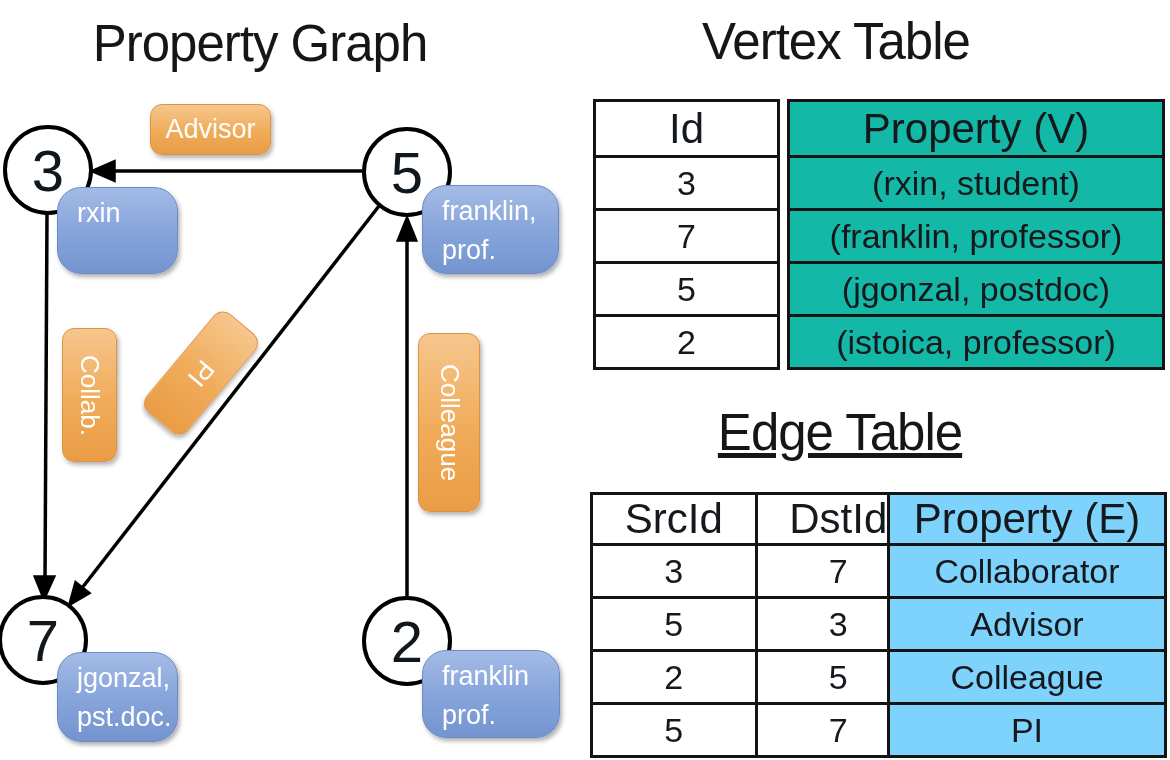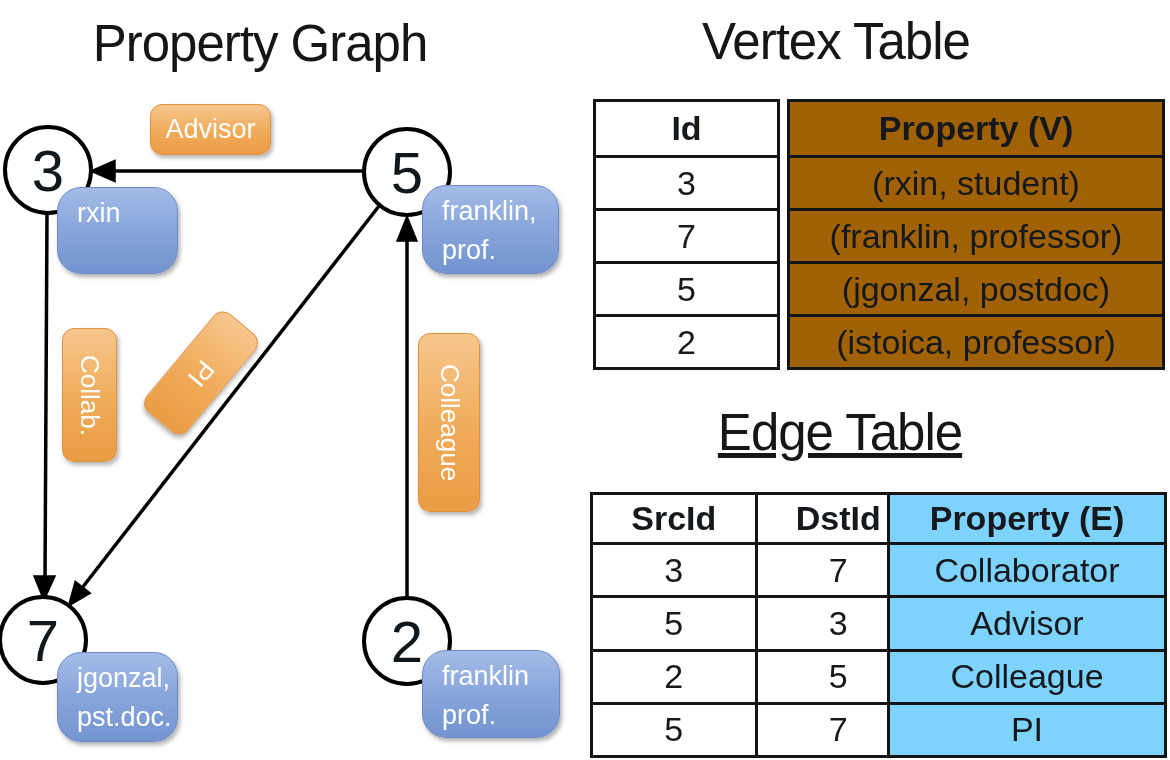--- a/index.html
+++ b/index.html
@@ -47,27 +47,27 @@
     position:absolute; border:3px solid #141414; background:#fff;
     display:flex; flex-direction:column;
   }
   .sub-table .cell {
     display:flex; align-items:center; justify-content:center;
     font-size:34px; color:#15181c; flex:1 1 auto;
     border-top:3px solid #141414;
   }
   .sub-table .cell:first-child,
   .sub-table .row:first-child { border-top:none; }
-  .sub-table .cell.hd { font-weight:bold; font-size:34px; }
+  .sub-table .cell.hd { font-weight:normal; font-size:42px; }
   .sub-table .row { display:flex; flex:1 1 auto; border-top:3px solid #141414; }
   .sub-table .row .cell { flex:1 1 auto; border-top:none; }
   .sub-table .row .cell + .cell { border-left:3px solid #141414; }
   #vertex-id-table   { left:593px; top:99px;  width:187px; height:271px; }
   #vertex-prop-table { left:787px; top:99px;  width:378px; height:271px; background:#d6e0f2; }
-  #vertex-prop-table .cell { background:#a16207; }
+  #vertex-prop-table .cell { background:#14b8a6; }
   #edge-ids-table    { left:590px; top:492px; width:332px; height:266px; }
   #edge-prop-table   { left:887px; top:492px; width:280px; height:266px; }
   #edge-prop-table .cell { background:#7dd3fc;text-align:right; }
 </style>
 </head>
 <body>
 
 <div id="stage">
 
   <div class="fig-title" style="left:10px; top:14px; width:500px;">Property Graph</div>

